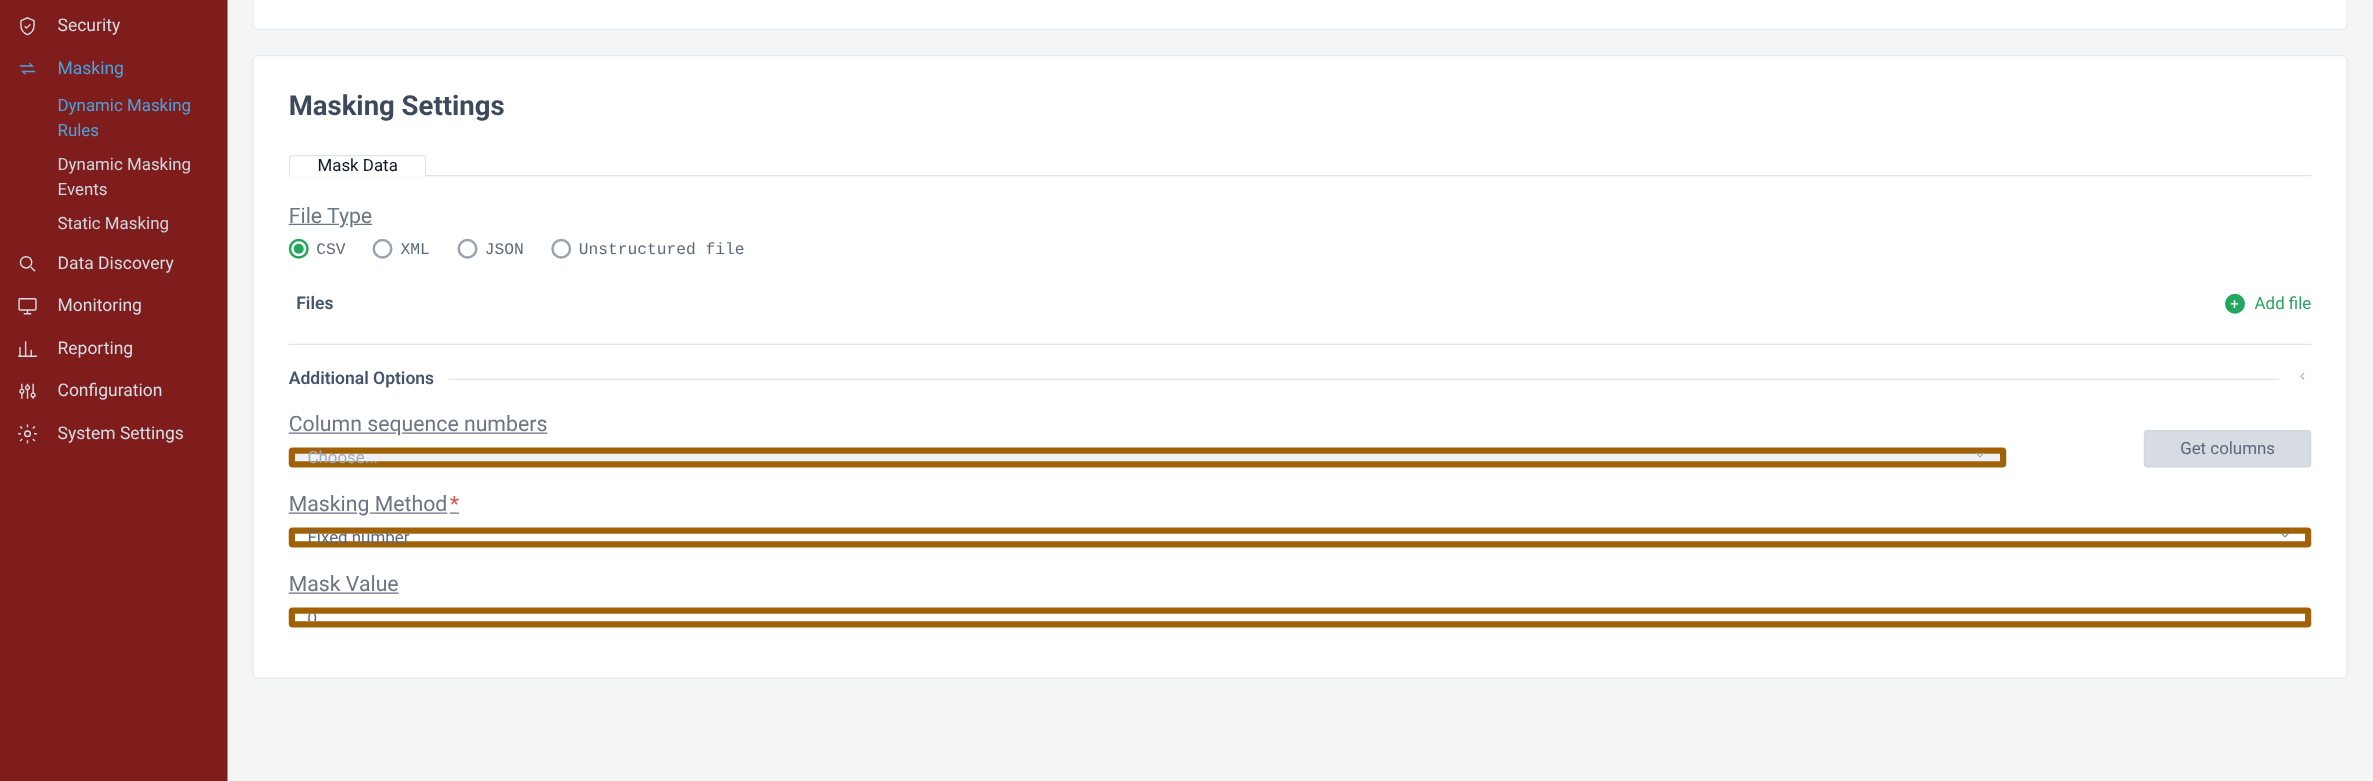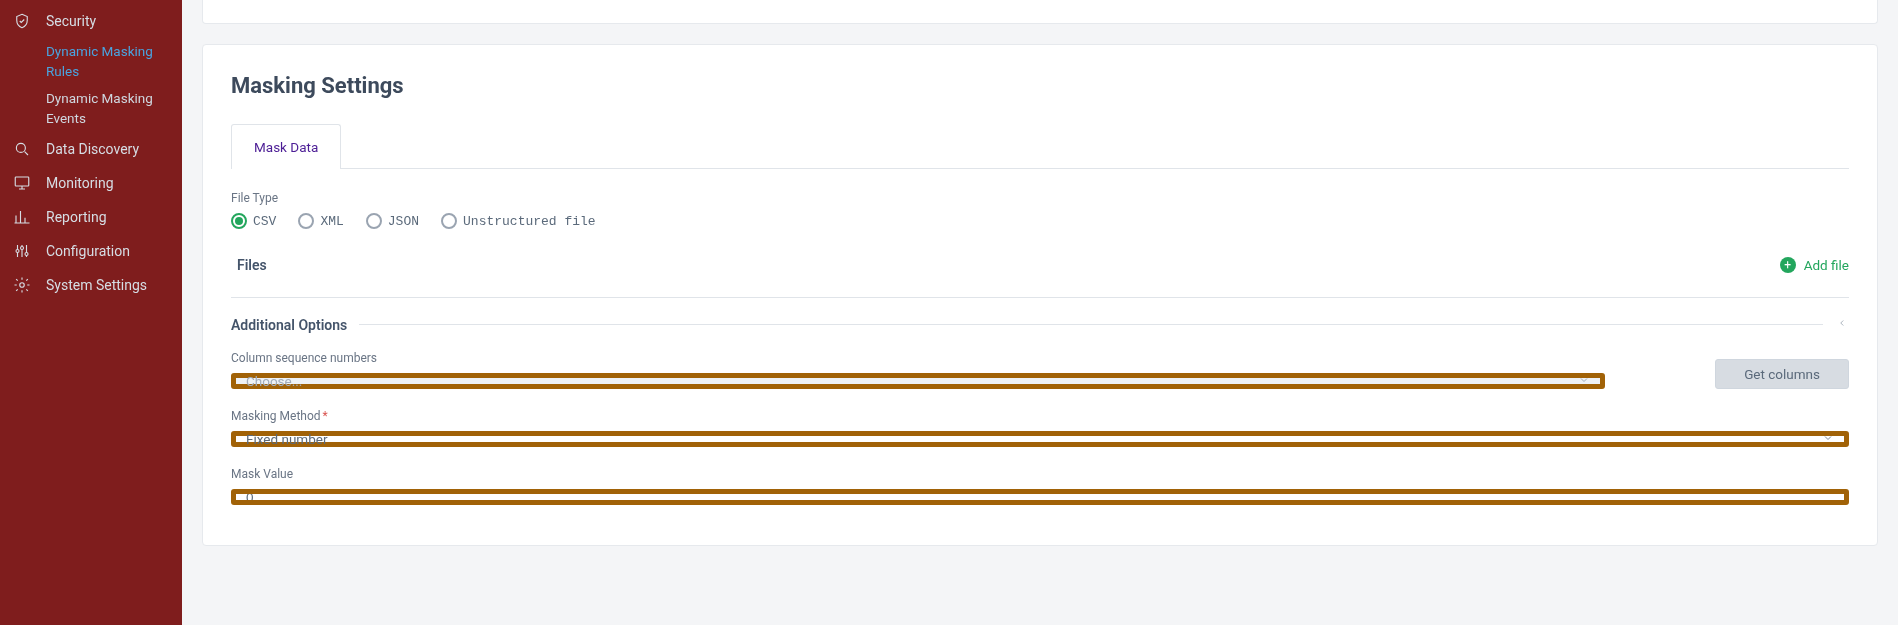--- a/index.html
+++ b/index.html
@@ -70,36 +70,37 @@
     color: #3d4a5c;
     margin-bottom: 26px;
   }
 
   .tabs-row {
     border-bottom: 1px solid #e0e4e9;
     display: flex;
     margin-bottom: 22px;
   }
   .tab {
-    padding: 14px 22px;
+    padding: 0 22px;
     font-size: 13.5px;
-    color: #4c1d95;
+    color: #0f172a;
     border: 1px solid #e0e4e9;
     border-bottom: none;
     background: #fff;
     margin-bottom: -1px;
     border-top-left-radius: 3px;
     border-top-right-radius: 3px;
     cursor: pointer;
   }
 
   .field-label {
-    font-size: 12px;
+    font-size: 17px;
     color: #6a7585;
     margin-bottom: 8px;
+    text-decoration: underline;
   }
 
   .radio-row { display:flex; gap: 22px; align-items:center; margin-bottom: 22px; font-family: Liberation Mono, monospace; }
   .radio-opt { display:flex; align-items:center; gap:6px; cursor:pointer; }
   .radio-circle {
     width:16px; height:16px; border-radius:50%;
     border:2px solid #9aa4b1; display:flex; align-items:center; justify-content:center;
     background:#fff;
   }
   .radio-opt.selected .radio-circle { border-color:#23a65d; }
@@ -171,23 +172,33 @@
   <div class="nav-item">
     <span class="icon">
       <svg viewBox="0 0 24 24">
           <path d="M12 3l7 3v5c0 4.5-3 8.5-7 10-4-1.5-7-5.5-7-10V6l7-3z"></path>
           <path d="M9 12l2 2 4-4"></path>
         </svg>
     </span>
     <span>Security</span>
   </div>
 
+  <div class="nav-item active">
+    <span class="icon">
+      <svg viewBox="0 0 24 24">
+          <path d="M4 9h13l-3-3"></path>
+          <path d="M20 15H7l3 3"></path>
+        </svg>
+    </span>
+    <span>Masking</span>
+  </div>
   <div class="sub-items">
     <div class="sub-item active">Dynamic Masking Rules</div>
     <div class="sub-item">Dynamic Masking Events</div>
+    <div class="sub-item">Static Masking</div>
   </div>
 
   <div class="nav-item">
     <span class="icon">
       <svg viewBox="0 0 24 24">
           <circle cx="10.5" cy="10.5" r="6"></circle>
           <path d="M20 20l-4.5-4.5"></path>
         </svg>
     </span>
     <span>Data Discovery</span>

